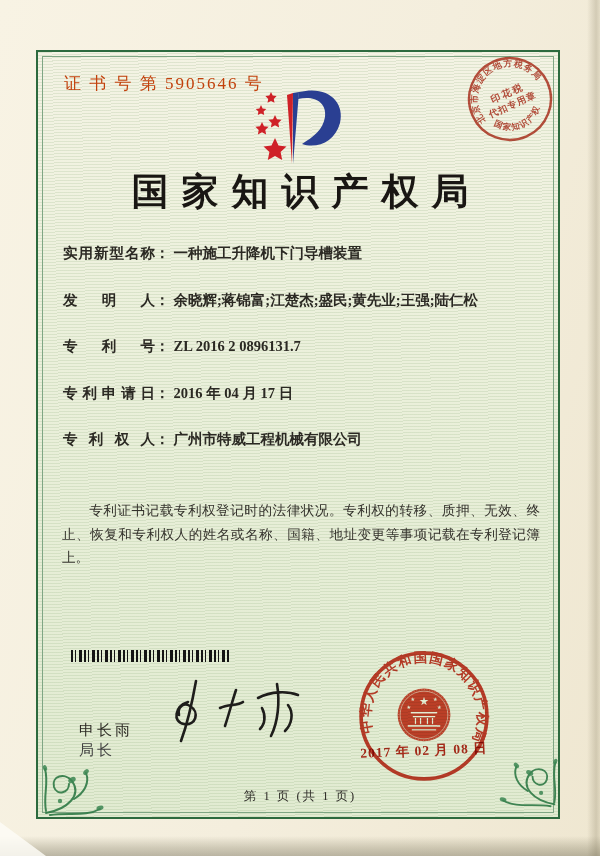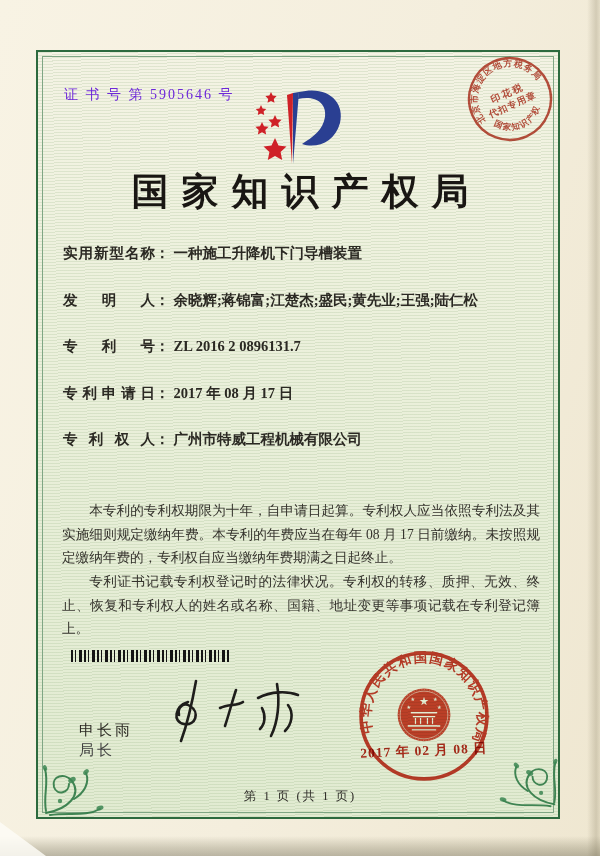--- a/index.html
+++ b/index.html
@@ -19,21 +19,21 @@
   
   .inner-bg{position:absolute;left:38px;top:52px;width:520px;height:765px;
     background:
       repeating-linear-gradient(178deg,rgba(122,158,104,.17) 0 1px,rgba(0,0,0,0) 1px 3px),
       linear-gradient(180deg,#f4f3e4 0%,#edf1dd 30%,#e7eed7 62%,#e1ebd1 100%);}
   .border-outer{position:absolute;left:36px;top:50px;width:524px;height:769px;
     border:2px solid #2d6a3e;box-sizing:border-box;}
   .border-inner{position:absolute;left:42px;top:56px;width:512px;height:757px;
     border:1px solid #7fa684;box-sizing:border-box;}
   .abs{position:absolute;}
-  .cert-no{left:64px;top:86px;font-size:14px;letter-spacing:2px;color:#6d28d9;}
+  .cert-no{left:64px;top:72px;font-size:17px;letter-spacing:2px;color:#c2410c;}
   .title{left:0;right:0;top:167px;text-align:center;font-size:37px;font-weight:700;
     letter-spacing:13px;padding-left:13px;color:#191613;}
   .fields{left:63px;top:244px;width:470px;}
   .frow{height:20px;margin-bottom:26.5px;font-size:14.5px;font-weight:700;color:#2b2923;white-space:nowrap;}
   .flabel{display:inline-block;width:92px;text-align:justify;text-align-last:justify;vertical-align:top;}
   .fcolon{display:inline-block;margin-right:4px;}
   .paras{left:62px;top:499px;width:478px;font-size:13.6px;line-height:1.74;
     text-align:justify;color:#34322c;}
   .paras p{margin:0;text-indent:2em;}
   .barcode{left:71px;top:650px;width:158px;height:12px;
@@ -110,29 +110,28 @@
     <div class="frow">
       <span class="flabel">实用新型名称</span><span class="fcolon">：</span><span>一种施工升降机下门导槽装置</span>
     </div>
     <div class="frow">
       <span class="flabel">发明人</span><span class="fcolon">：</span><span>余晓辉;蒋锦富;江楚杰;盛民;黄先业;王强;陆仁松</span>
     </div>
     <div class="frow">
       <span class="flabel">专利号</span><span class="fcolon">：</span><span>ZL 2016 2 0896131.7</span>
     </div>
     <div class="frow">
-      <span class="flabel">专利申请日</span><span class="fcolon">：</span><span>2017 年 08 月 17 日</span>
+      <span class="flabel">专利申请日</span><span class="fcolon">：</span><span>2016 年 04 月 17 日</span>
     </div>
     <div class="frow">
       <span class="flabel">专利权人</span><span class="fcolon">：</span><span>广州市特威工程机械有限公司</span>
     </div>
   </div>
 
   <div class="abs paras">
-    <p>本专利的专利权期限为十年，自申请日起算。专利权人应当依照专利法及其实施细则规定缴纳年费。本专利的年费应当在每年 08 月 17 日前缴纳。未按照规定缴纳年费的，专利权自应当缴纳年费期满之日起终止。</p>
     <p>专利证书记载专利权登记时的法律状况。专利权的转移、质押、无效、终止、恢复和专利权人的姓名或名称、国籍、地址变更等事项记载在专利登记簿上。</p>
   </div>
 
   <div class="abs barcode"></div>
 
   <div class="abs signer-title">局长</div>
   <div class="abs signer-name">申长雨</div>
 
   <svg class="abs signature" width="160" height="72" viewBox="0 0 160 72">
     <g stroke="#1e1d1b" stroke-width="2.6" fill="none" stroke-linecap="round">

